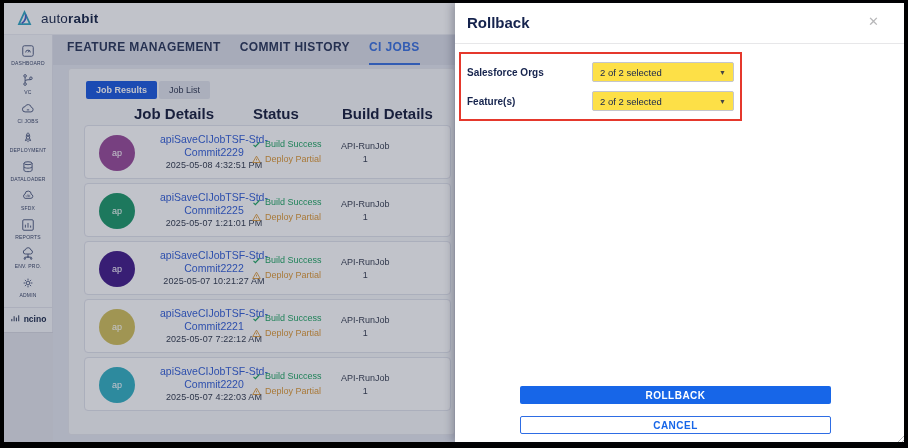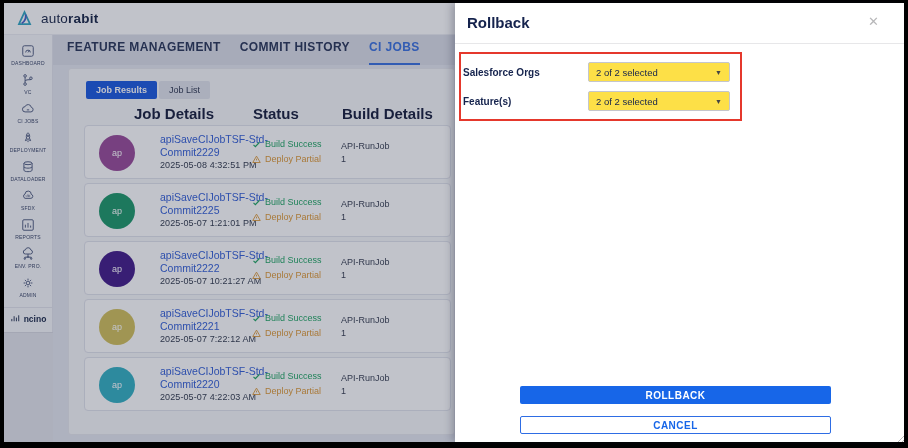--- a/index.html
+++ b/index.html
@@ -29,21 +29,21 @@
                gap:3px; border-top:1px solid #e3e5ec; }
   .ncino-row svg { width:11px; height:11px; stroke:#22304f; fill:none; stroke-width:2; }
   .ncino-text { font-size:8.5px; font-weight:700; color:#22304f; }
   .side-bottom { width:49px; flex:1; background:#e4e6ed; border-top:1px solid #d8dae2; margin-top:3px; }
 
   .topnav { position:absolute; left:49px; top:32px; width:402px; height:30px; background:#dcdfe9;
             display:flex; align-items:flex-end; gap:19px; padding:0 0 0 14px; z-index:3; }
   .nav-tab { font-size:12px; font-weight:700; letter-spacing:.4px; color:#2e3a5c; padding-bottom:11px; cursor:pointer; }
   .nav-tab.active { color:#3f74e0; border-bottom:2px solid #3f74e0; padding-bottom:9px; }
 
-  .content { position:absolute; left:49px; top:62px; width:402px; bottom:0; background:#e6e8f0; z-index:2; }
+  .content { position:absolute; left:49px; top:62px; width:402px; bottom:0; background:#e6e8f0; z-index:2;text-align:center; }
   .card { position:absolute; left:15px; top:3px; right:0; bottom:7px; background:#f7f8fa;
           border:1px solid #e7e8ee; border-radius:3px; }
   .jr-tabs { position:absolute; left:17px; top:12px; display:flex; gap:2px; }
   .jr-tab { height:18px; padding:0 10px; display:flex; align-items:center; font-size:9px; border-radius:2px;
             background:#e2e4ec; color:#333c55; cursor:pointer; }
   .jr-tab.active { color:#fff; font-weight:700; }
   .thead { position:absolute; left:0; top:36px; right:0; height:16px; }
   .th { position:absolute; font-size:15px; font-weight:700; color:#1b2340; }
   .th.c1 { left:65px; } .th.c2 { left:184px; } .th.c3 { left:273px; }
   .rows { position:absolute; left:15px; top:56px; right:3px; bottom:0; display:flex; flex-direction:column; gap:4px; }
@@ -58,21 +58,21 @@
   .statline svg { width:9px; height:9px; }
   .buildcol { position:absolute; left:256px; top:14px; font-size:9px; color:#3e4557; line-height:13px; }
 
   
   .panel { position:absolute; left:451px; top:0; width:449px; height:439px; background:#fff;
            box-shadow:-3px 0 8px rgba(20,25,50,.28); z-index:100; }
   .panel-head { position:relative; height:41px; border-bottom:1px solid #e7e7e9; }
   .panel-title { position:absolute; left:12px; top:11px; font-size:15px; font-weight:700; color:#15234d; }
   .close-x { position:absolute; right:25px; top:12px; font-size:13px; color:#b7b7b9; cursor:pointer; line-height:1; }
   .hl-box { position:absolute; left:4px; top:49px; width:283px; border:2px solid #e5382c;
-            padding:8px 0; display:flex; flex-direction:column; gap:9px; }
+            padding:8px 6px; display:flex; flex-direction:column; gap:9px;align-items:flex-end; }
   .field-row { display:flex; align-items:center; }
   .field-label { width:127px; font-size:10px; font-weight:700; color:#15234d; padding-left:2px; }
   .select { width:142px; height:20px; border:1px solid #c4c6cc; border-radius:2px; background:#fde047;
             display:flex; align-items:center; justify-content:space-between; padding:0 7px; cursor:pointer; }
   .select-value { font-size:9.5px; color:#15234d; }
   .caret { font-size:7px; color:#444; }
   .btn { position:absolute; left:65px; width:311px; height:18px; display:flex; align-items:center;
          justify-content:center; font-size:10px; font-weight:700; letter-spacing:.5px; border-radius:2px; cursor:pointer; }
   .btn-rollback { top:383px; color:#fff; }
   .btn-cancel { top:413px; background:#fff; border:1px solid #2e6de4; color:#1766e8; }

